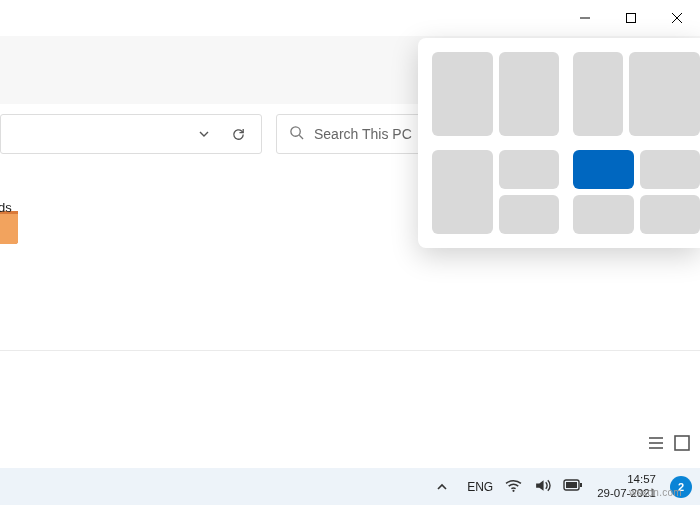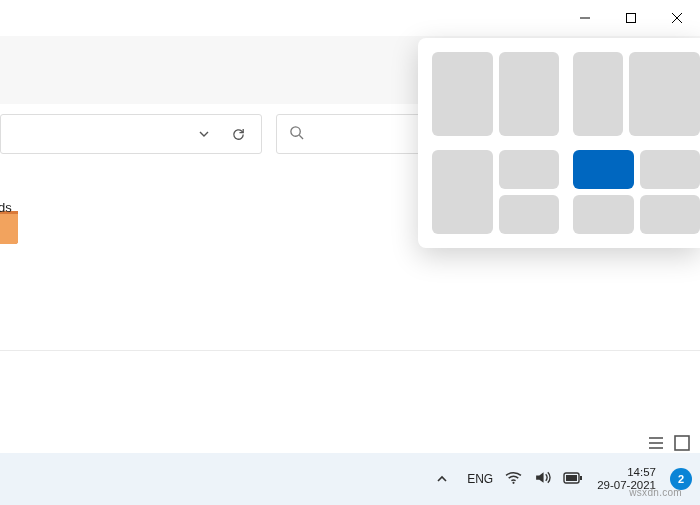--- a/index.html
+++ b/index.html
@@ -45,21 +45,21 @@
   .cut span { position:relative; left:-32px; }
 
   .hr { position:absolute; left:0; right:0; top:350px; border-top:1px solid #eaeaea;}
 
   
   .view-icons { position:absolute; right:10px; bottom:50px; display:flex; gap:10px; color:#555;}
   .view-icons svg { width:16px; height:16px; }
 
   
   .taskbar {
-    position:absolute; bottom:0; left:0; right:0; height:52px; background:#edf3f9;
+    position:absolute; bottom:0; left:0; right:0; height:37px; background:#edf3f9;
     display:flex; align-items:center; justify-content:flex-end; padding: 0 8px 0 0;
     font-size:12px; color:#222; gap:14px;
   }
   .tray { display:flex; align-items:center; gap:12px;}
   .tray .chev { width:26px; display:flex; justify-content:center;}
   .clock { text-align:right; line-height:1.15; font-size:11.5px; }
   .notif { width:22px; height:22px; border-radius:50%; background:#0a84d6; color:#fff;
            display:flex; align-items:center; justify-content:center; font-size:11px; font-weight:600;}
   .watermark { position:absolute; right:18px; bottom:7px; font-size:10px; color:#9a9a9a; letter-spacing:.3px;}
 
@@ -120,20 +120,21 @@
         </svg>
     </span>
   </div>
   <div class="search">
     <span>
       <svg viewBox="0 0 16 16">
           <circle cx="7" cy="7" r="5" fill="none" stroke="#777" stroke-width="1.4"></circle>
           <line x1="11" y1="11" x2="15" y2="15" stroke="#777" stroke-width="1.4"></line>
         </svg>
     </span>
+    <span>Search This PC</span>
   </div>
 </div>
 
 <div class="content">
   <div class="folder-row">
     <div class="folder-item cut">
       <svg class="folder-ico" viewBox="0 0 56 46">
         <path class="ff-back" d="M2 6h18l4 5h30v30a3 3 0 0 1-3 3H5a3 3 0 0 1-3-3z"></path>
         <path class="ff-front" d="M2 14h52v27a3 3 0 0 1-3 3H5a3 3 0 0 1-3-3z"></path>
       </svg>

